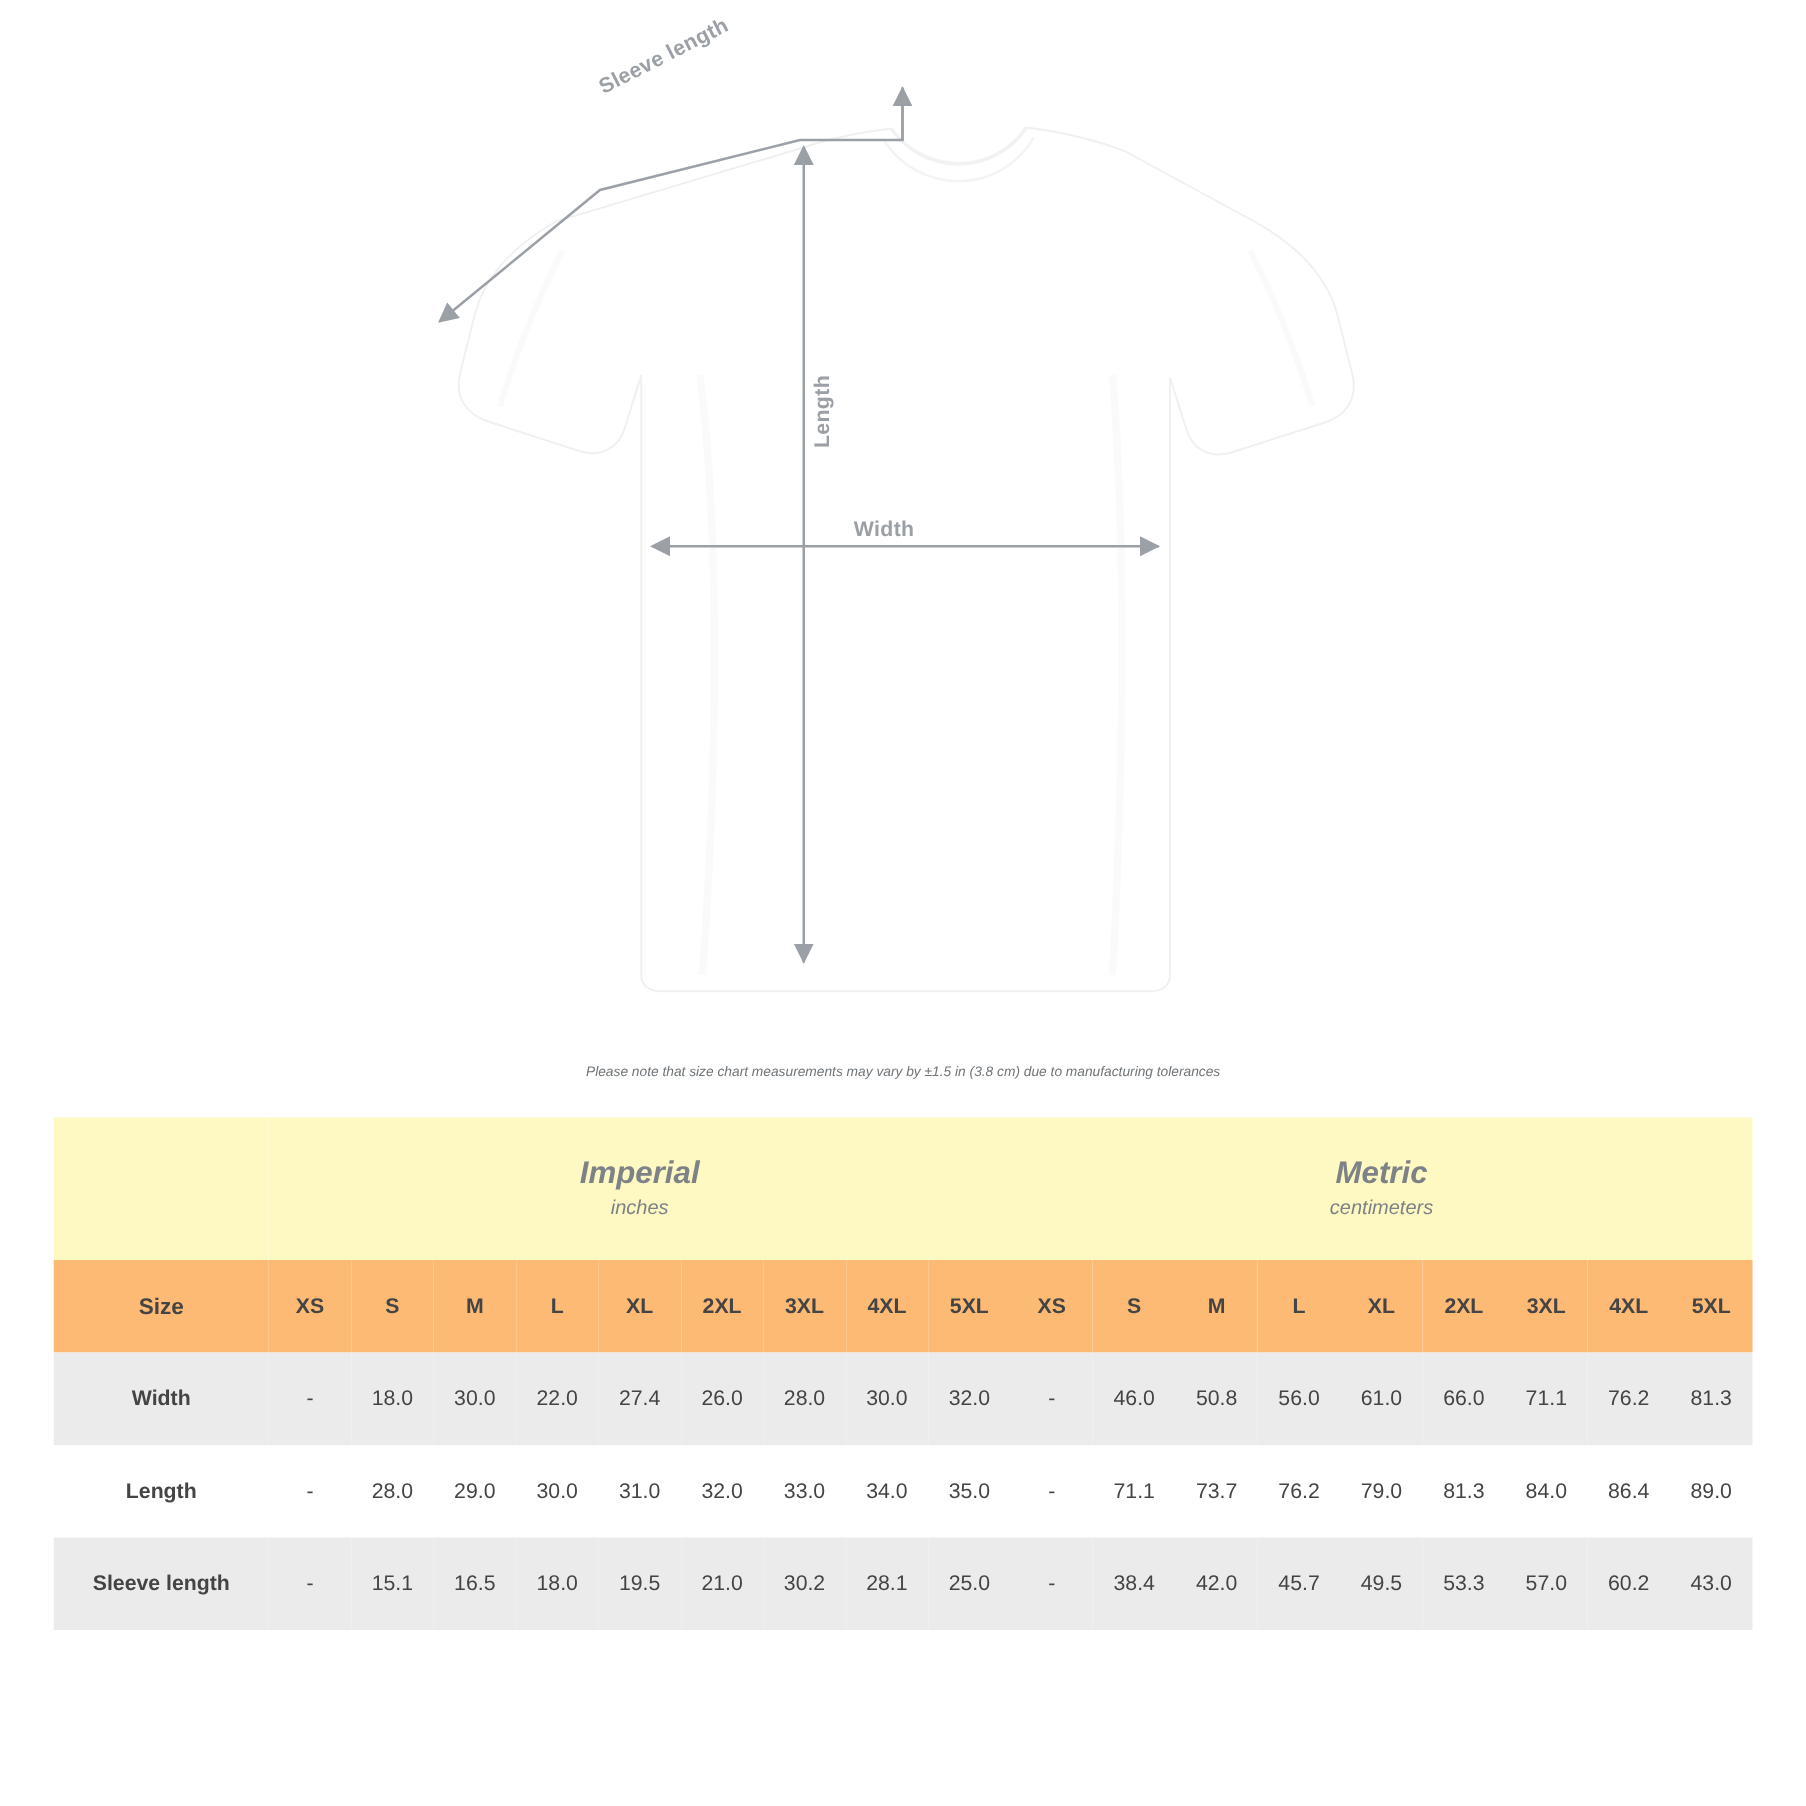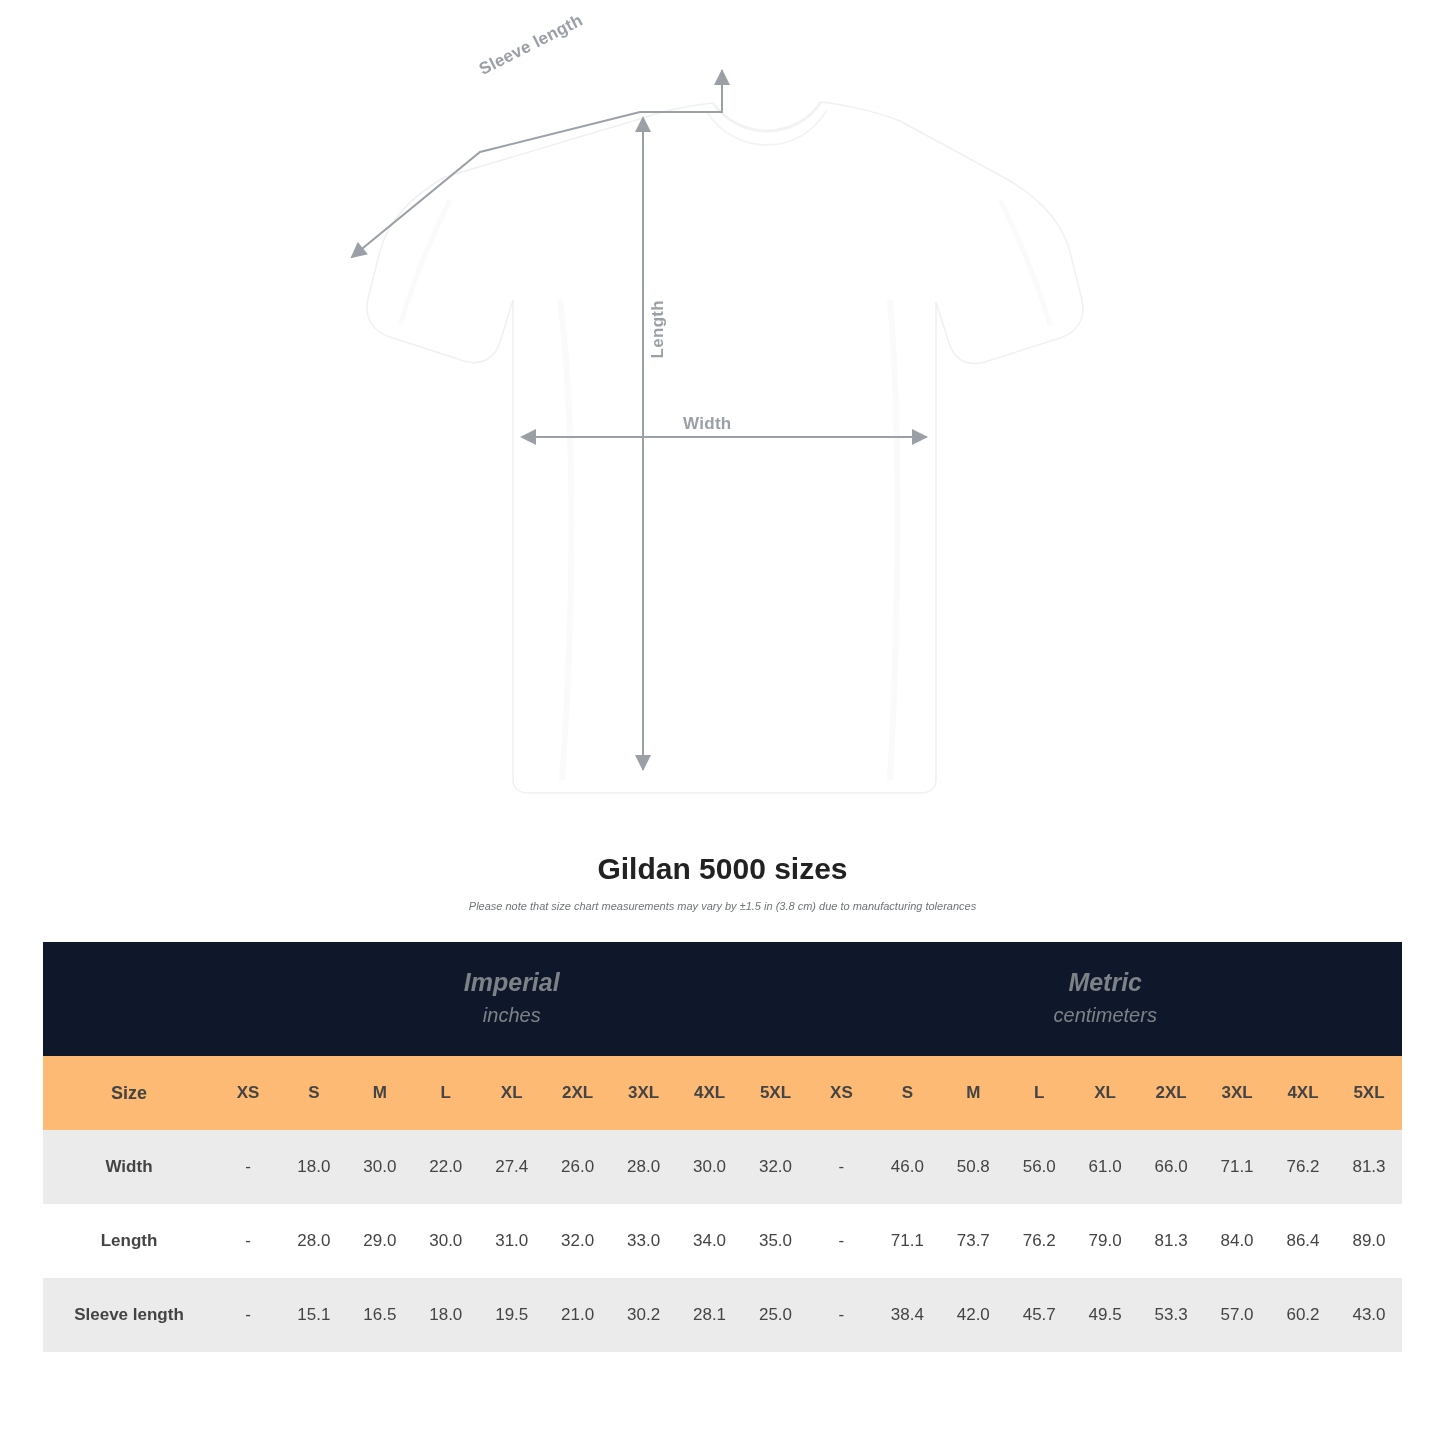--- a/index.html
+++ b/index.html
@@ -86,33 +86,33 @@
     table-layout: fixed;
   }
   table.size-table td,
   table.size-table th {
     text-align: center;
     font-size: 17px;
     color: #444444;
     border: none;
   }
   .unit-head-row td {
-    background: #0f172a;
+    background: #fef9c3;
     height: 112px;
     vertical-align: middle;
   }
   .unit-name {
     font-size: 25px;
     font-style: italic;
     font-weight: bold;
     color: #7d8287;
     line-height: 1.25;
   }
   .unit-sub {
-    font-size: 20px;
+    font-size: 16px;
     font-style: italic;
     color: #7d8287;
     line-height: 1.6;
   }
   .header-row td {
     background: #fdba74;
     height: 72px;
     font-weight: bold;
     color: #3b3b3b;
     font-size: 18px;
@@ -206,21 +206,20 @@
         <line x1="522" y1="437" x2="927" y2="437" stroke="#9aa0a6" stroke-width="2" marker-start="url(#arrow-start)" marker-end="url(#arrow-end)"></line>
       </g>
     </svg>
 
     <div class="dim-label lbl-sleeve">Sleeve length</div>
     <div class="dim-label lbl-length">Length</div>
     <div class="dim-label lbl-width">Width</div>
   </div>
 
   <div class="title-block">
-    <h1 class="chart-title">Gildan 5000 sizes</h1>
     <p class="chart-note">Please note that size chart measurements may vary by ±1.5 in (3.8 cm) due to manufacturing tolerances</p>
   </div>
 
   <div class="table-wrap">
     <table class="size-table">
       <colgroup>
         <col class="label-col">
         <col>
           <col>
           <col>

